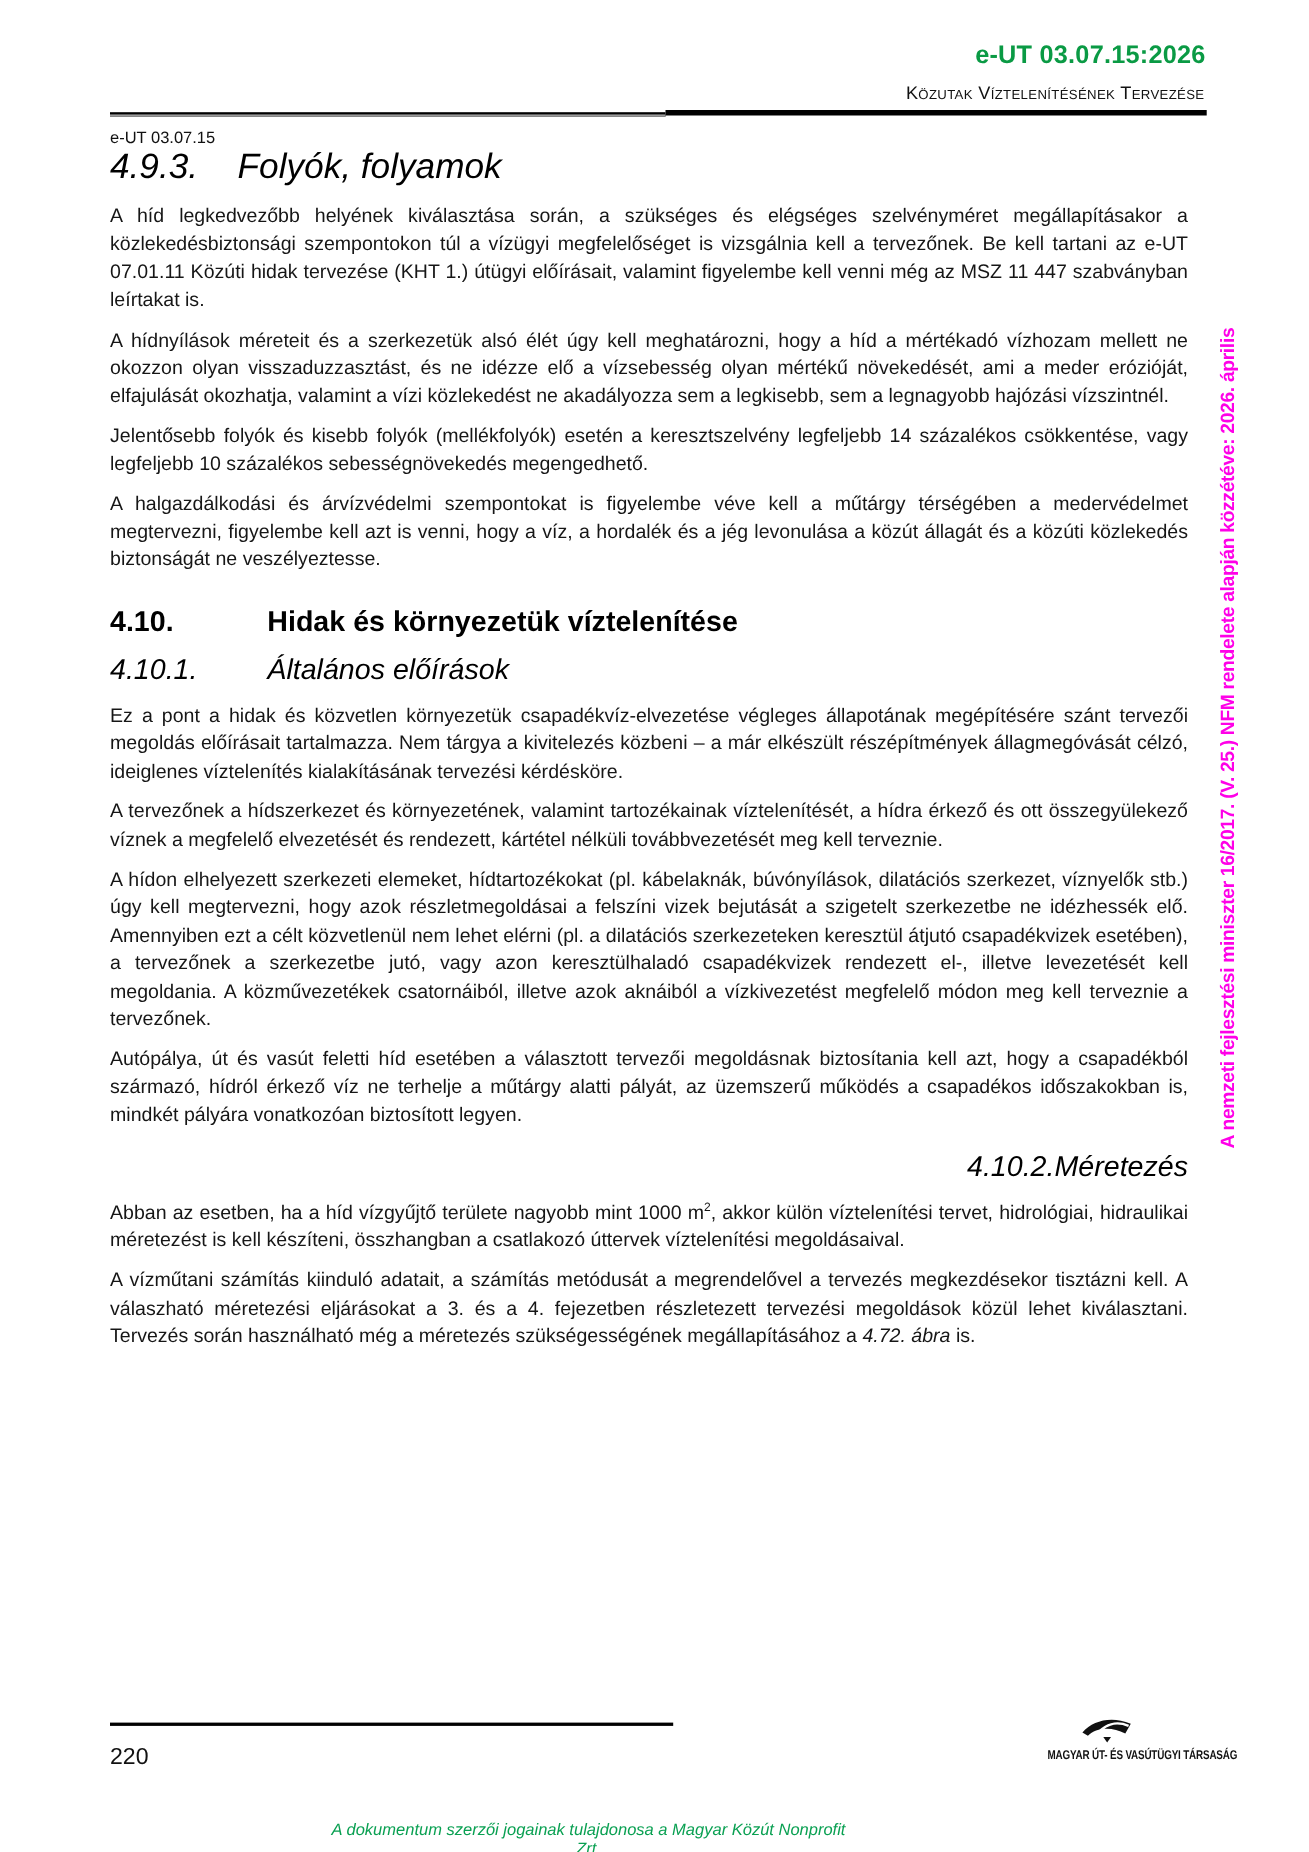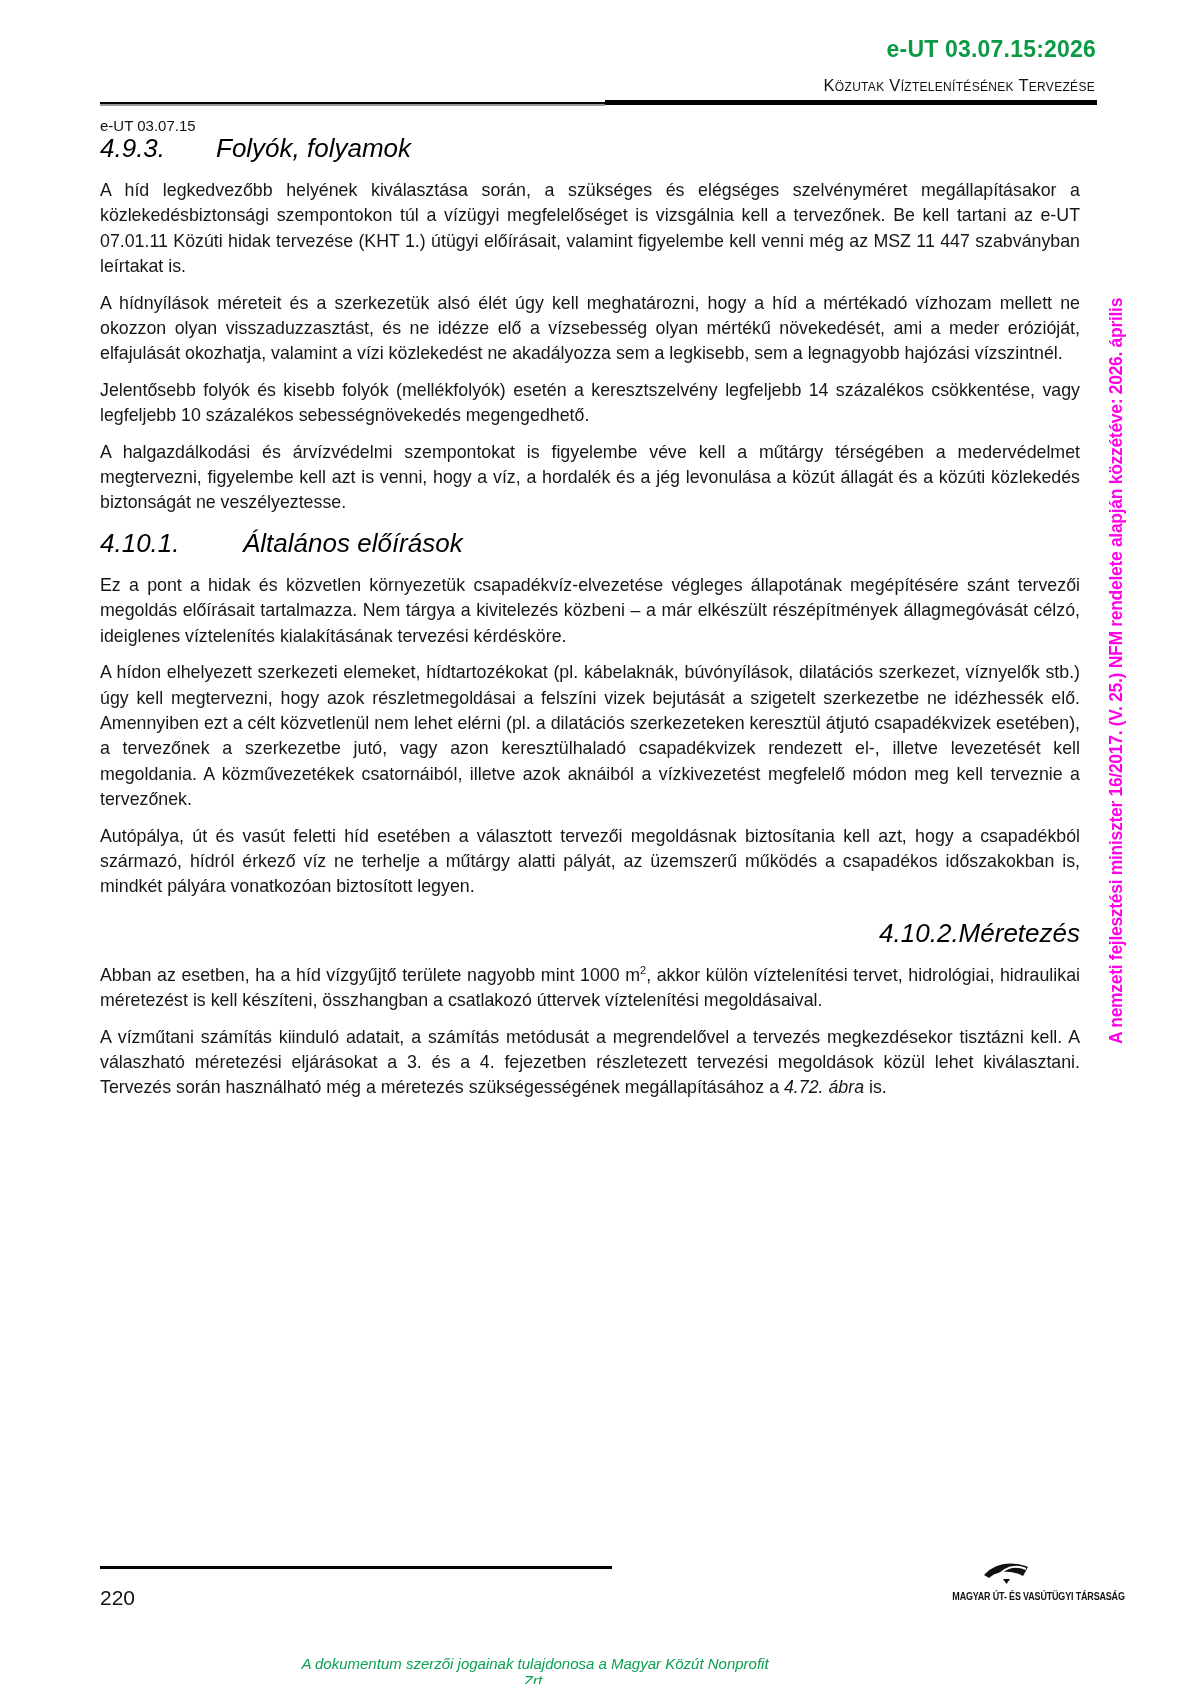--- a/index.html
+++ b/index.html
@@ -15,21 +15,21 @@
   .hdr-code{position:absolute;top:79px;left:100px;font-size:15px;color:#111;margin-top:38px;}
   .hdr-doc-title{
     position:absolute;top:76px;right:95px;font-size:16.5px;color:#111;
     font-variant:small-caps;letter-spacing:0.3px;
   }
   .rule-left{position:absolute;left:100px;top:102px;width:505px;height:2px;background:#000;border-bottom:2px solid #9a9a9a;}
   .rule-right{position:absolute;left:605px;top:100px;width:492px;height:4.5px;background:#000;}
   
   .content{position:absolute;left:100px;top:127px;width:980px;}
   p.body{margin:0 0 11px 0;font-size:17.8px;line-height:25.4px;text-align:justify;}
-  h2.it{font-style:italic;font-weight:normal;font-size:26px;margin:6px 0 14px 0;color:#000;}
+  h2.it{font-style:italic;font-weight:normal;font-size:32px;margin:6px 0 14px 0;color:#000;}
   h1.bold{font-size:26px;font-weight:bold;margin:28px 0 12px 0;color:#000;}
   h2.it2{font-style:italic;font-weight:normal;font-size:26px;margin:12px 0 14px 0;color:#000;}
   h2.it3{font-style:italic;font-weight:normal;font-size:26px;margin:18px 0 14px 0;color:#000;text-align:right;}
   .num493{display:inline-block;width:116px;}
   .numtab{display:inline-block;width:143px;}
   sup.sq{font-size:11px;vertical-align:super;line-height:0;}
   .figref{font-style:italic;}
   
   .vnote{
     position:absolute;left:1106px;top:152px;height:892px;width:30px;
@@ -64,24 +64,26 @@
 
   <div class="content">
 
     <h2 class="it"><span class="num493">4.9.3.</span><span>Folyók, folyamok</span></h2>
 
     <p class="body">A híd legkedvezőbb helyének kiválasztása során, a szükséges és elégséges szelvényméret megállapításakor a közlekedésbiztonsági szempontokon túl a vízügyi megfelelőséget is vizsgálnia kell a tervezőnek. Be kell tartani az e-UT 07.01.11 Közúti hidak tervezése (KHT 1.) útügyi előírásait, valamint figyelembe kell venni még az MSZ 11 447 szabványban leírtakat is.</p>
     <p class="body">A hídnyílások méreteit és a szerkezetük alsó élét úgy kell meghatározni, hogy a híd a mértékadó vízhozam mellett ne okozzon olyan visszaduzzasztást, és ne idézze elő a vízsebesség olyan mértékű növekedését, ami a meder erózióját, elfajulását okozhatja, valamint a vízi közlekedést ne akadályozza sem a legkisebb, sem a legnagyobb hajózási vízszintnél.</p>
     <p class="body">Jelentősebb folyók és kisebb folyók (mellékfolyók) esetén a keresztszelvény legfeljebb 14 százalékos csökkentése, vagy legfeljebb 10 százalékos sebességnövekedés megengedhető.</p>
     <p class="body">A halgazdálkodási és árvízvédelmi szempontokat is figyelembe véve kell a műtárgy térségében a medervédelmet megtervezni, figyelembe kell azt is venni, hogy a víz, a hordalék és a jég levonulása a közút állagát és a közúti közlekedés biztonságát ne veszélyeztesse.</p>
 
+    <h1 class="bold"><span class="numtab">4.10.</span><span>Hidak és környezetük víztelenítése</span></h1>
 
     <h2 class="it2"><span class="numtab">4.10.1.</span><span>Általános előírások</span></h2>
 
     <p class="body">Ez a pont a hidak és közvetlen környezetük csapadékvíz-elvezetése végleges állapotának megépítésére szánt tervezői megoldás előírásait tartalmazza. Nem tárgya a kivitelezés közbeni – a már elkészült részépítmények állagmegóvását célzó, ideiglenes víztelenítés kialakításának tervezési kérdésköre.</p>
+    <p class="body">A tervezőnek a hídszerkezet és környezetének, valamint tartozékainak víztelenítését, a hídra érkező és ott összegyülekező víznek a megfelelő elvezetését és rendezett, kártétel nélküli továbbvezetését meg kell terveznie.</p>
     <p class="body">A hídon elhelyezett szerkezeti elemeket, hídtartozékokat (pl. kábelaknák, búvónyílások, dilatációs szerkezet, víznyelők stb.) úgy kell megtervezni, hogy azok részletmegoldásai a felszíni vizek bejutását a szigetelt szerkezetbe ne idézhessék elő. Amennyiben ezt a célt közvetlenül nem lehet elérni (pl. a dilatációs szerkezeteken keresztül átjutó csapadékvizek esetében), a tervezőnek a szerkezetbe jutó, vagy azon keresztülhaladó csapadékvizek rendezett el-, illetve levezetését kell megoldania. A közművezetékek csatornáiból, illetve azok aknáiból a vízkivezetést megfelelő módon meg kell terveznie a tervezőnek.</p>
     <p class="body">Autópálya, út és vasút feletti híd esetében a választott tervezői megoldásnak biztosítania kell azt, hogy a csapadékból származó, hídról érkező víz ne terhelje a műtárgy alatti pályát, az üzemszerű működés a csapadékos időszakokban is, mindkét pályára vonatkozóan biztosított legyen.</p>
 
     <h2 class="it3"><span class="numtab">4.10.2.</span><span>Méretezés</span></h2>
 
     <p class="body"><span>Abban az esetben, ha a híd vízgyűjtő területe nagyobb mint 1000 m</span><sup class="sq">2</sup><span>, akkor külön víztelenítési tervet, hidrológiai, hidraulikai méretezést is kell készíteni, összhangban a csatlakozó úttervek víztelenítési megoldásaival.</span></p>
 
     <p class="body"><span>A vízműtani számítás kiinduló adatait, a számítás metódusát a megrendelővel a tervezés megkezdésekor tisztázni kell. A válaszható méretezési eljárásokat a 3. és a 4. fejezetben részletezett tervezési megoldások közül lehet kiválasztani. Tervezés során használható még a méretezés szükségességének megállapításához a </span><span class="figref">4.72. ábra</span><span> is.</span></p>
 
   </div>

